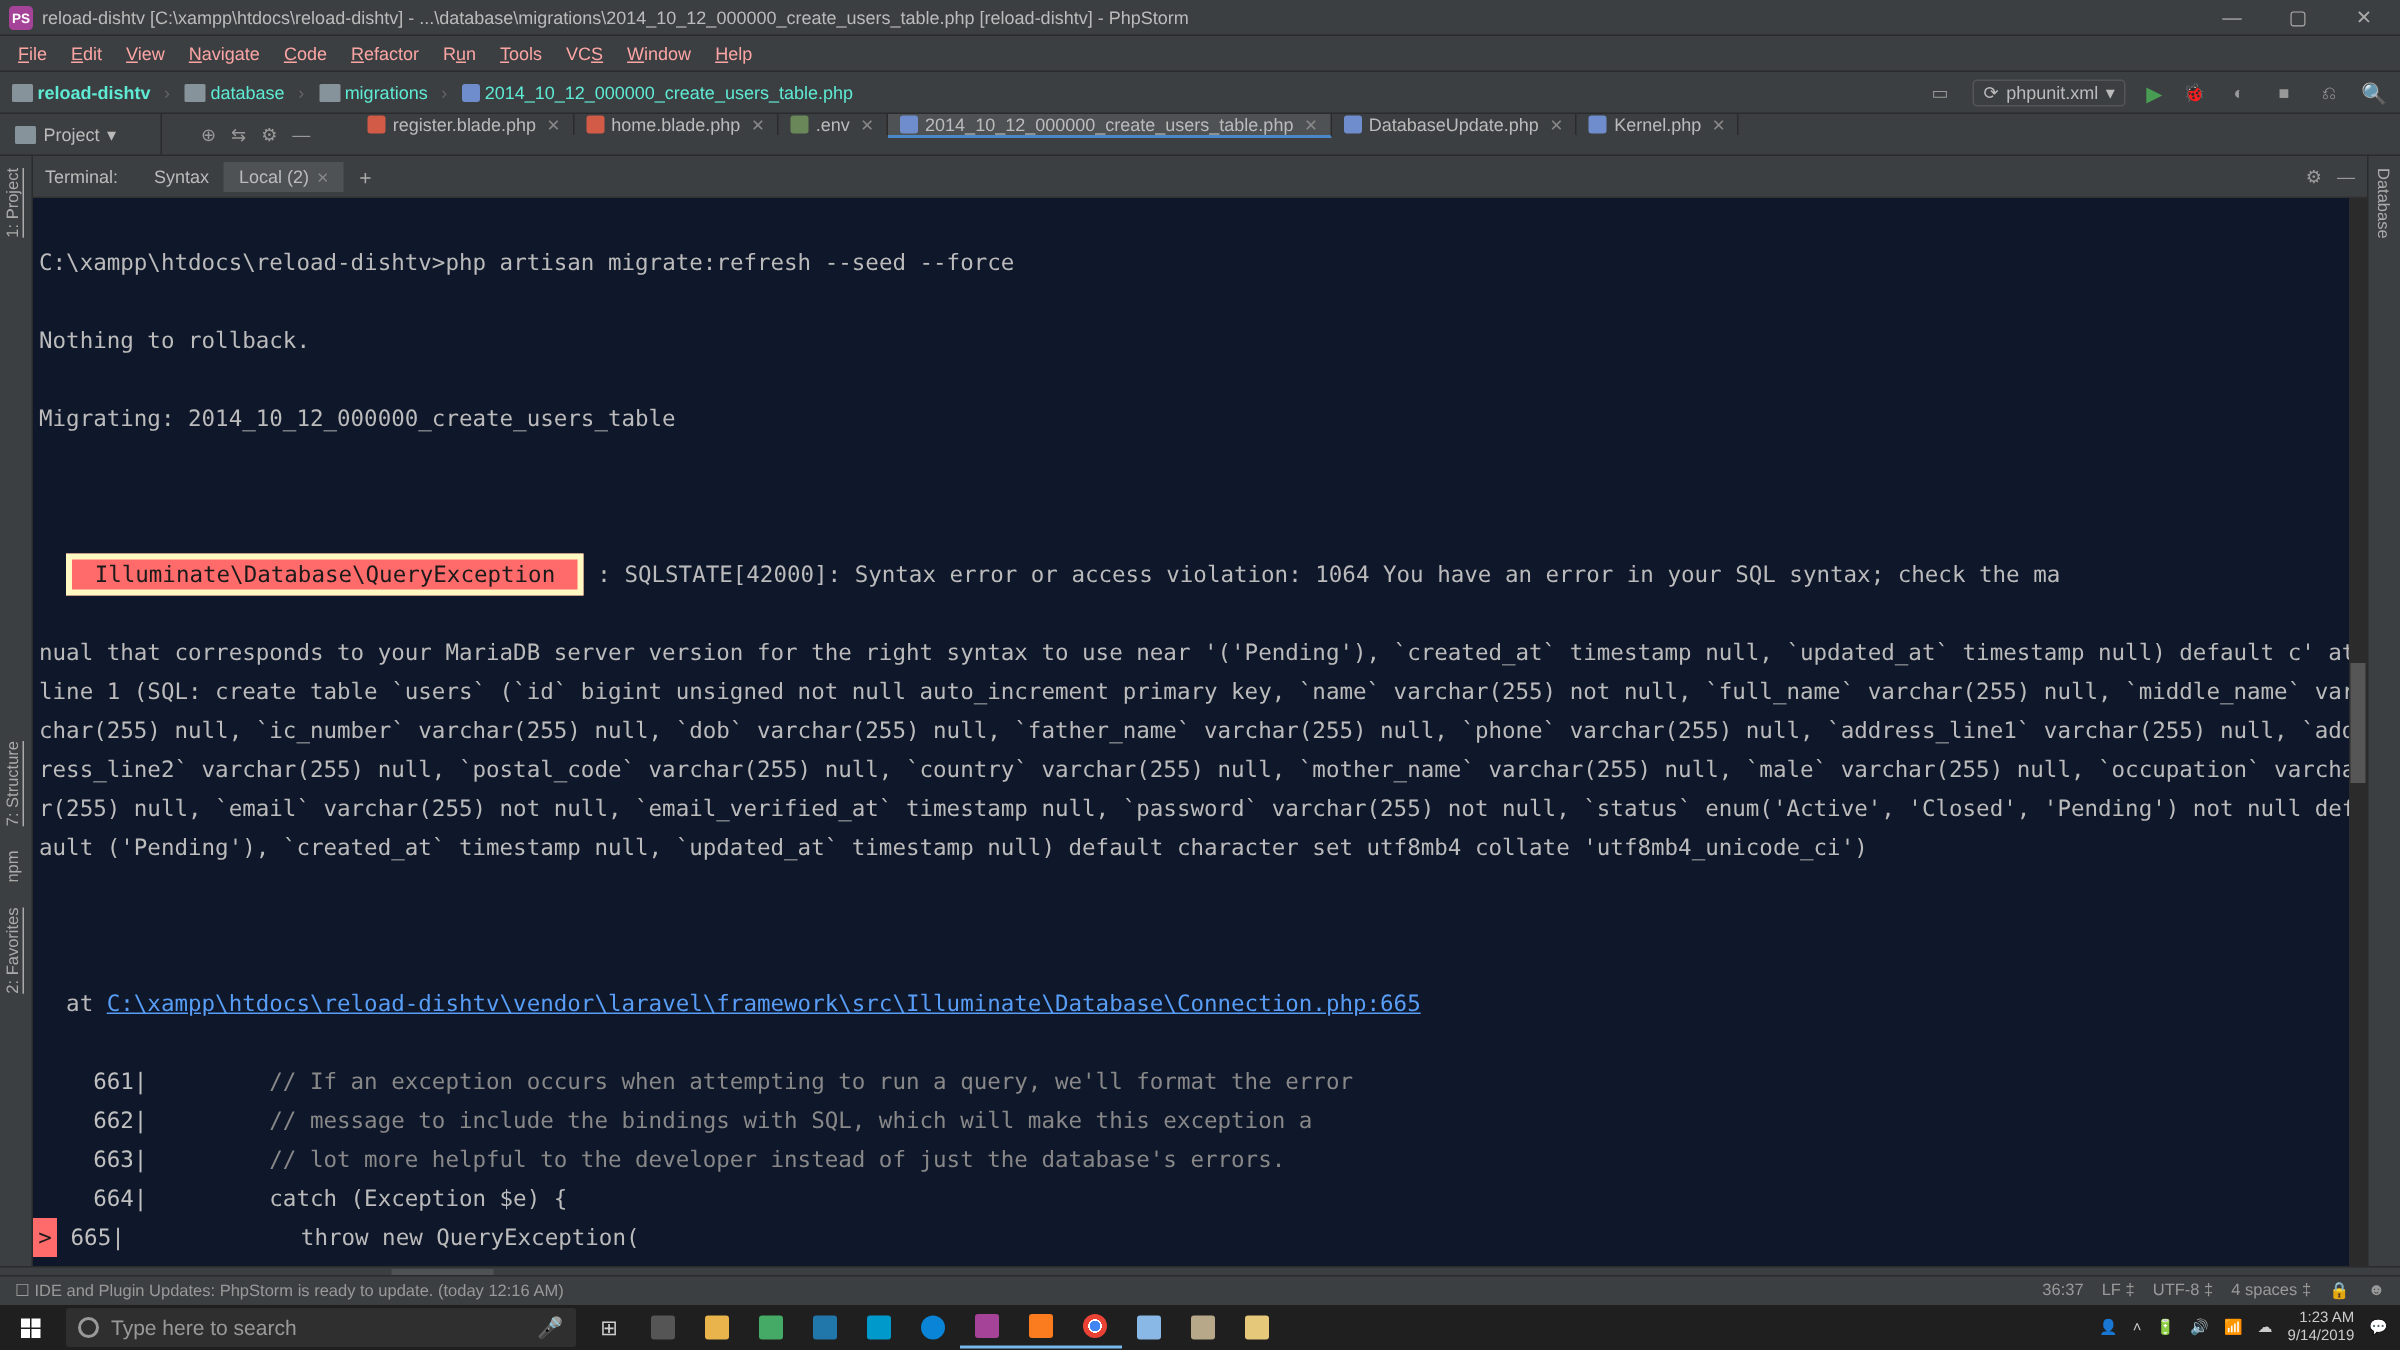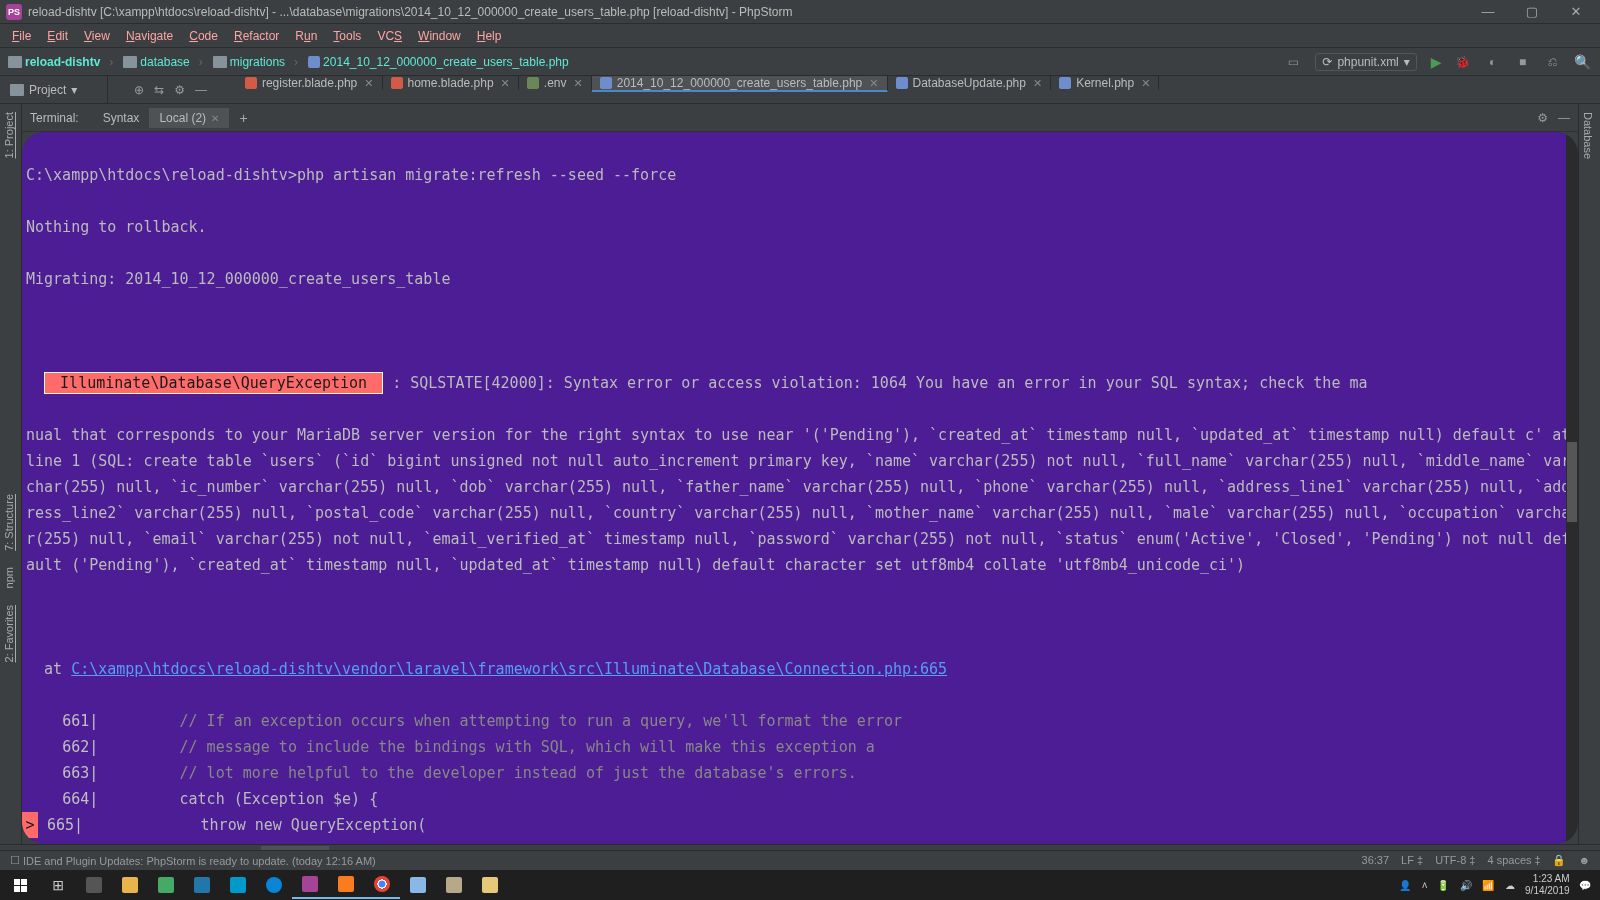--- a/index.html
+++ b/index.html
@@ -39,23 +39,23 @@
 .leftgutter .vtab.under { text-decoration:underline; text-decoration-color:#aaa; }
 .rightgutter { position:absolute; right:0; top:104px; width:22px; bottom:40px; background:#3c3f41; border-left:1px solid #292b2d; }
 .rightgutter .vtab { writing-mode:vertical-rl; padding:8px 3px; color:#aaa; font-size:11px; }
 .terminalhdr { height:28px; background:#3c3f41; display:flex; align-items:center; padding:0 8px; border-bottom:1px solid #323232; margin-left:22px; margin-right:22px; }
 .terminalhdr .label { color:#bbb; margin-right:14px; }
 .termtab { padding:3px 10px; color:#bbb; border-radius:0; }
 .termtab.active { background:#4e5254; }
 .termtab .close { color:#888; margin-left:5px; font-size:10px; }
 .termtab.plus { color:#aaa; font-size:14px; padding:0 10px; }
 .terminalhdr .rt { margin-left:auto; display:flex; gap:10px; color:#999; }
-.terminal { position:absolute; left:22px; right:22px; top:132px; bottom:56px; background:#4c1d95; font-family:Consolas,monospace; font-size:15px; line-height:26px; color:#bbb; padding:4px 4px; overflow:hidden; white-space:pre-wrap; word-break:break-all;border-radius:22px; }
+.terminal { position:absolute; left:22px; right:22px; top:132px; bottom:56px; background:#0f172a; font-family:Consolas,monospace; font-size:15px; line-height:26px; color:#bbb; padding:4px 4px; overflow:hidden; white-space:pre-wrap; word-break:break-all; }
 .terminal .line { padding:0 0; }
-.terminal .exbadge { background:#ff6b6b; color:#1a1a1a; padding:1px 6px; border:1px solid #fef9c3; }
+.terminal .exbadge { background:#ff6b6b; color:#1a1a1a; padding:1px 6px; border:4px solid #fef9c3; }
 .terminal .hl-link { color:#589df6; text-decoration:underline;margin-top:29px; }
 .terminal .dim { color:#888; }
 .terminal .num { color:#c0c0c0; }
 .terminal .ptr { background:#ff6b6b; color:#1a1a1a; padding:0 3px; display:inline-block; width:16px; text-align:center; margin-left:-4px; }
 .scrollbar { position:absolute; right:0; top:0; width:12px; height:100%; background:#2b2b2b; }
 .scrollbar .thumb { position:absolute; right:1px; top:310px; width:10px; height:80px; background:#565656; border-radius:0; }
 .bottomtools { position:absolute; left:0; right:0; bottom:36px; height:20px; background:#3c3f41; display:flex; align-items:center; padding:0 10px; gap:18px; border-top:1px solid #292b2d; font-size:11px; }
 .bottomtools .tool { display:flex; align-items:center; gap:4px; color:#aaa; }
 .bottomtools .tool.active { background:#4e5254; padding:2px 6px; }
 .bottomtools .right { margin-left:auto; display:flex; align-items:center; gap:6px; }
@@ -251,20 +251,25 @@
 
 <div class="taskbar">
   <div class="start">
     <div class="wingrid">
         <span></span>
         <span></span>
         <span></span>
         <span></span>
       </div>
   </div>
+  <div class="search">
+    <span class="circ"></span>
+    <span>Type here to search</span>
+    <span style="margin-left:auto">🎤</span>
+  </div>
   <div class="tbicon">⊞</div>
   <div class="tbicon">
       <span class="app" style="background:#555"></span>
     </div>
   <div class="tbicon">
       <span class="app" style="background:#e8b44b"></span>
     </div>
   <div class="tbicon">
       <span class="app" style="background:#4a6"></span>
     </div>

